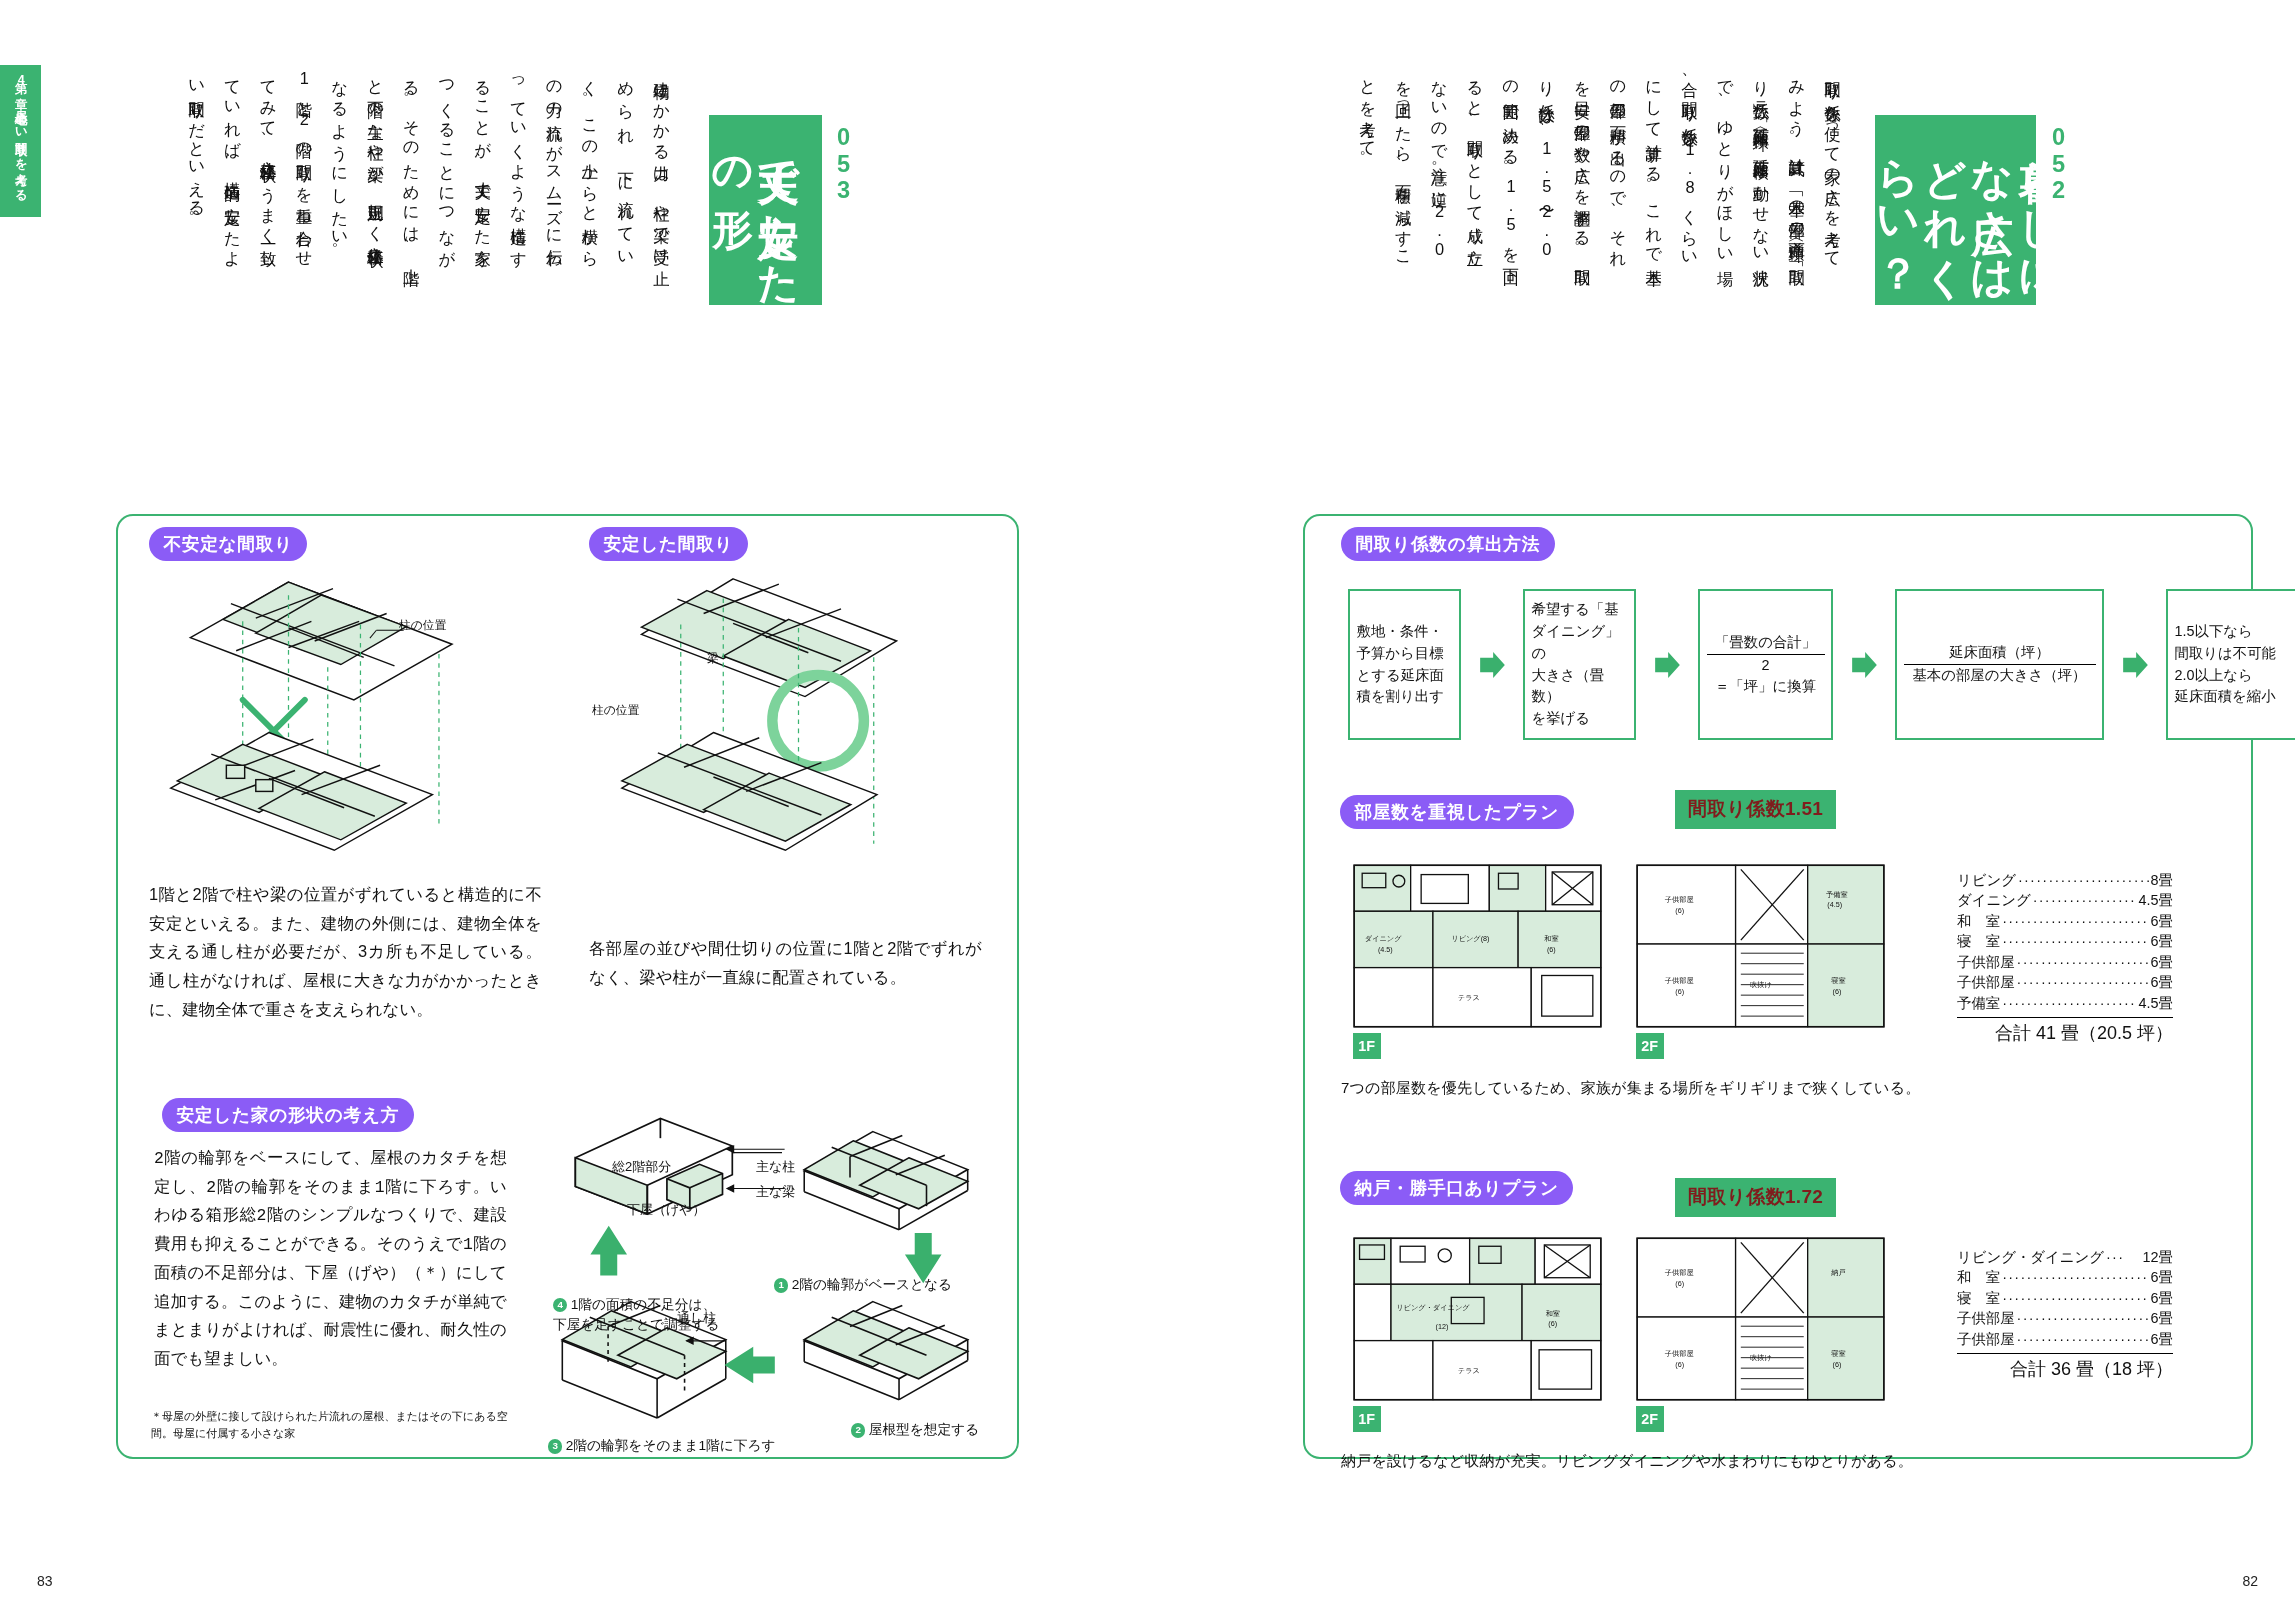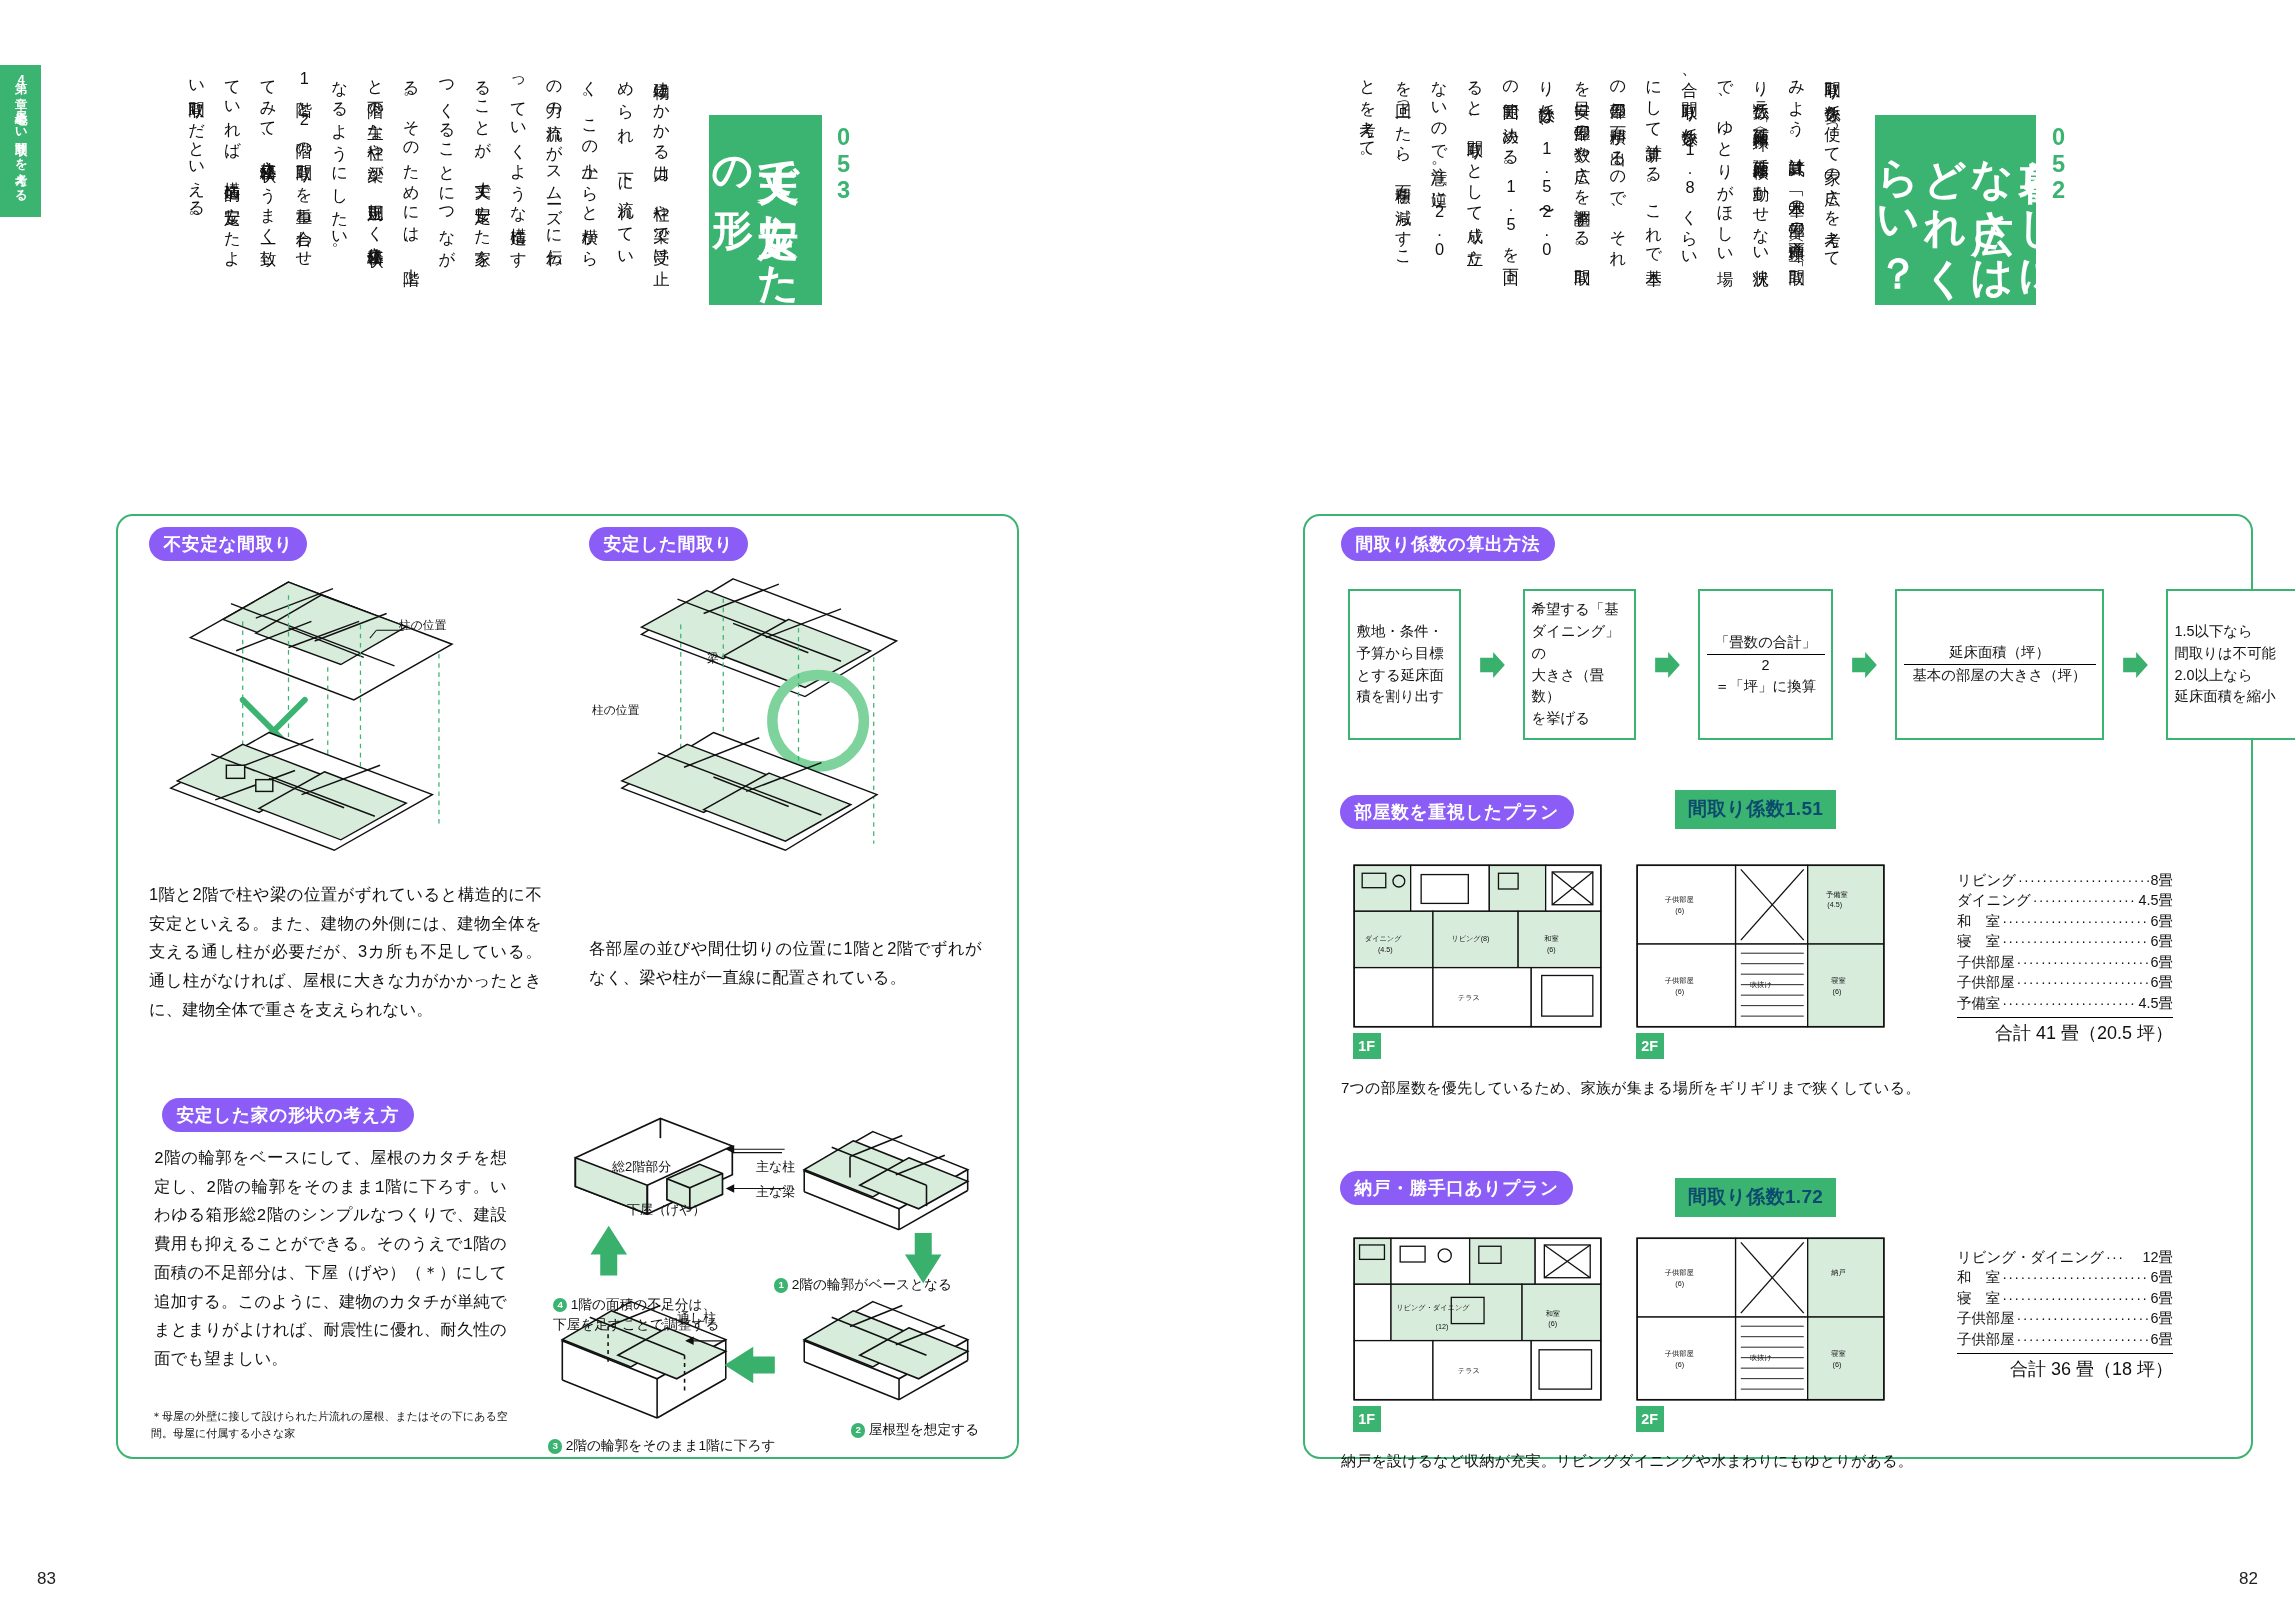--- a/index.html
+++ b/index.html
@@ -26,21 +26,21 @@
     color: #fff;
     display: flex; align-items: flex-start; justify-content: center;
     padding-top: 6.5px;
   }
   #chapter-tab .vert {
     font-size: 12.4px; font-weight: bold; line-height: 1.25;
     letter-spacing: 0.7px;
   }
 
   
-  .folio { position: absolute; bottom: 34px; font-size: 17px; color: #222; }
+  .folio { position: absolute; bottom: 34px; font-size: 14px; color: #222; }
   #folio-left  { left: 37px; }
   #folio-right { right: 37px; margin-top: 16px; }
 
   
   .title-block {
     position: absolute;
     background: #3bb371;
     color: #ffffff;
   }
   .title-block .vert {
@@ -93,21 +93,21 @@
     background: #8b5cf6; color: #fff;
     border-radius: 654px;
     font-size: 17.7px; font-weight: bold;
     padding: 4.6px 14.4px 5.9px 14.4px;
     white-space: nowrap;
     letter-spacing: 0.7px;
   }
   
   .rect-label {
     position: absolute;
-    background: #3bb371; color: #0c4a6e;
+    background: #3bb371; color: #7f1d1d;
     font-size: 19px; font-weight: bold;
     padding: 5.9px 13px 7.2px 13px;
     white-space: nowrap;
     letter-spacing: 0.3px;
   }
   .floor-tag {
     position: absolute;
     background: #3bb371; color: #fff;
     font-size: 14.4px; font-weight: bold;
     width: 27.5px; height: 26px;

